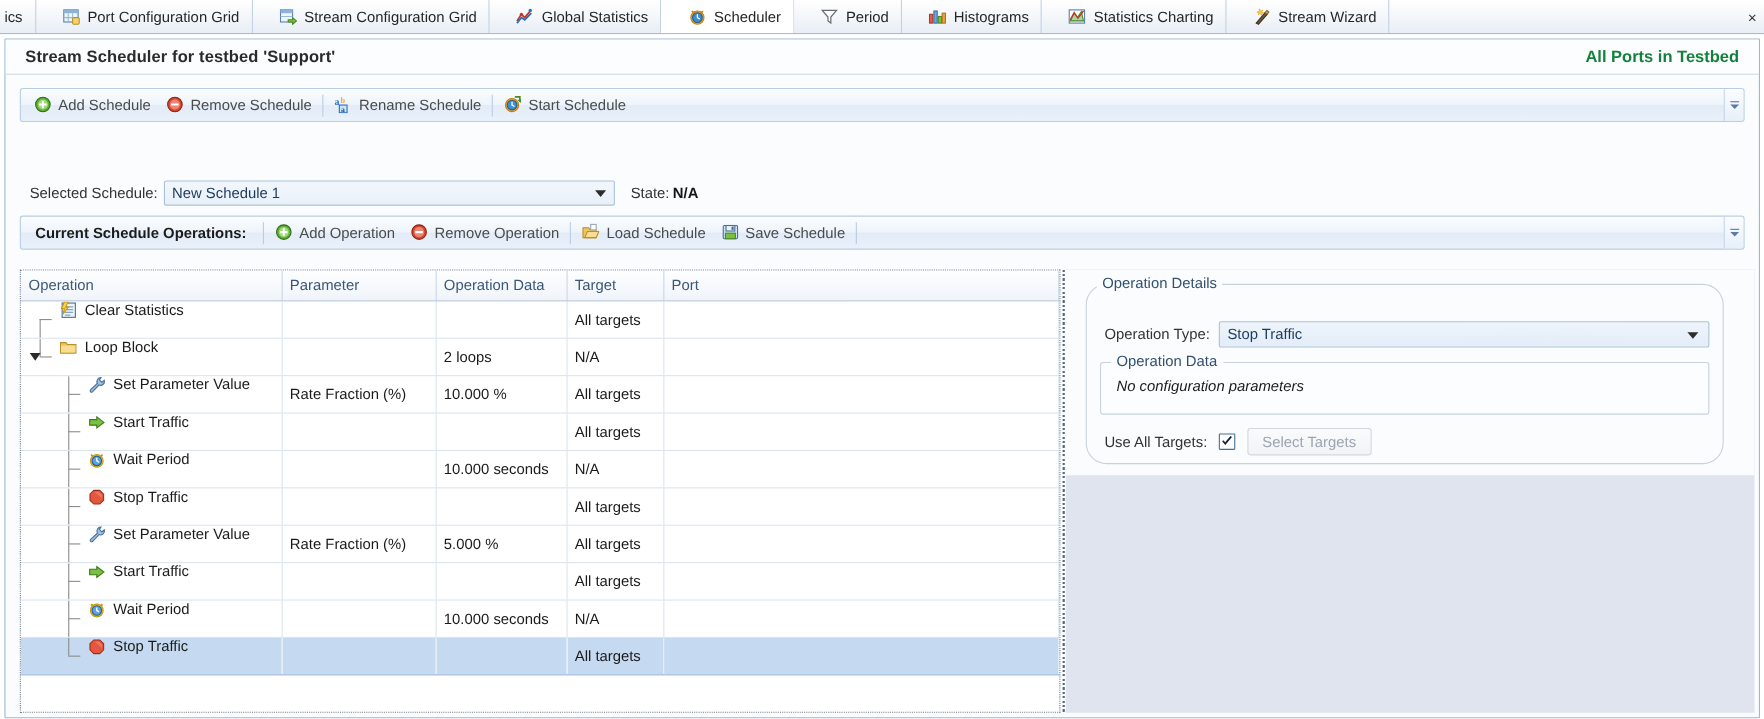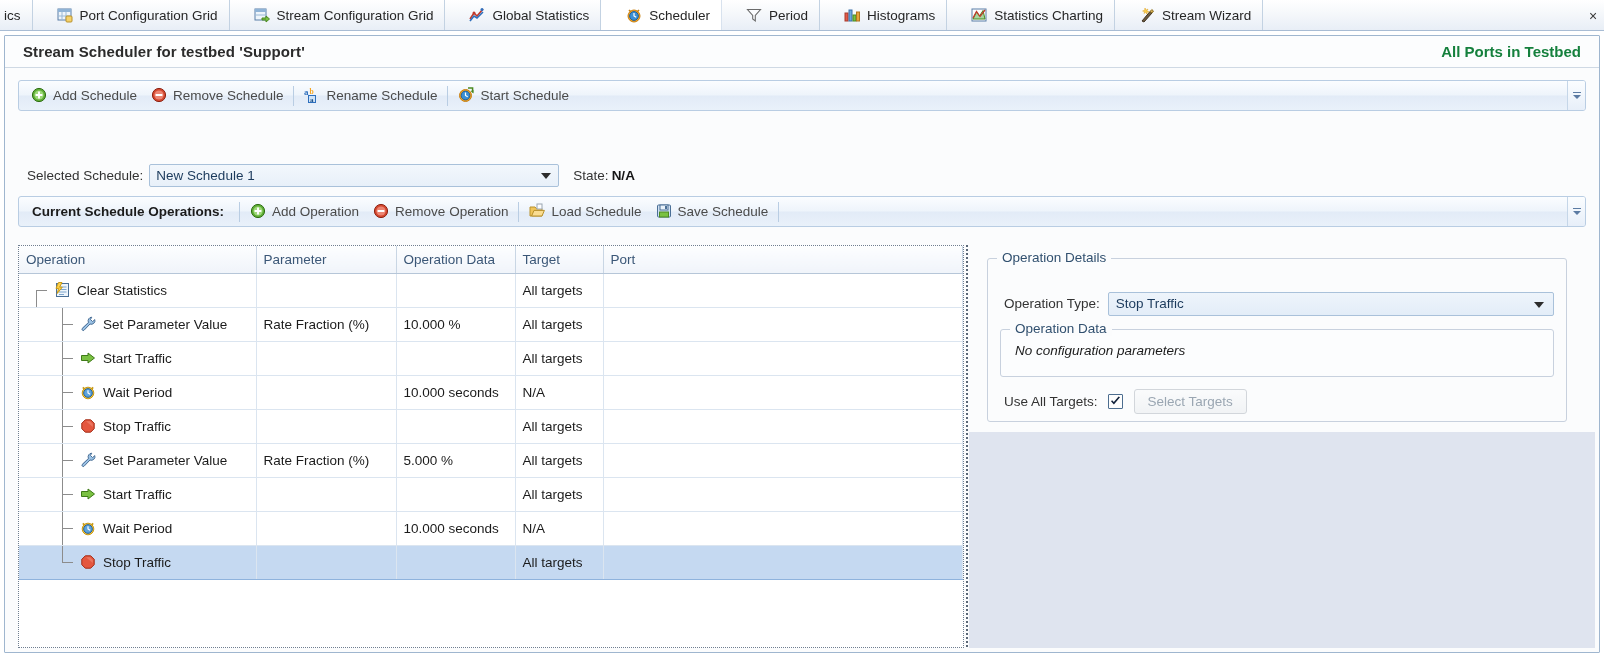--- a/index.html
+++ b/index.html
@@ -138,21 +138,21 @@
     border-right:1px solid #dbe5f0;
     border-bottom:1px solid #dbe5f0;
     height:34px;padding:0 0 0 7px;box-sizing:border-box;
     color:#1b1b1b;vertical-align:middle;white-space:nowrap;overflow:hidden;
   }
   tr.selected td{
     background:#c5d9f1;
     border-top:1px solid #8fb3dd;
     border-bottom:1px solid #8fb3dd;
   }
-  .opcell{display:flex;align-items:center;height:100%;}
+  .opcell{display:flex;align-items:flex-start;height:100%;}
   .tree-gutter{position:relative;height:100%;flex:0 0 auto;}
   .opicon{width:17px;height:17px;flex:0 0 auto;margin-right:6px;position:relative;}
   .optext{font-size:13.5px;}
 
   
   .tl-v{position:absolute;background:#8c8c8c;width:1px;}
   .tl-h{position:absolute;background:#8c8c8c;height:1px;}
   .expander{
     position:absolute;width:0;height:0;
     border-top:5px solid transparent;border-bottom:5px solid transparent;
@@ -184,21 +184,21 @@
   }
   .group{
     position:absolute;
     border:1px solid #c8d1de;border-radius:3px;
     box-sizing:border-box;
   }
   .group > .legend{
     position:absolute;top:-9px;left:9px;
     background:#fbfcfd;padding:0 5px;color:#31506f;font-size:13.5px;
   }
-  #grp-opdetails{left:18px;top:13px;right:28px;height:164px;background:#fbfcfd;}
+  #grp-opdetails{left:18px;top:13px;right:28px;height:164px;background:#fbfcfd;border-radius:19px;}
   #grp-opdata{left:12px;top:70px;right:12px;height:48px;background:#fcfdfe;}
 
   .row-optype{position:absolute;left:16px;top:32px;right:12px;height:25px;display:flex;align-items:center;}
   .combo2{
     height:24px;margin-left:8px;flex:1;
     background:linear-gradient(to bottom,#eef4fb 0%,#e3edf8 100%);
     border:1px solid #a9c1da;border-radius:2px;
     display:flex;align-items:center;box-sizing:border-box;
     padding-left:7px;color:#1b3a5c;font-size:13.5px;position:relative;
   }
@@ -450,20 +450,40 @@
                 </div>
               </td>
               <td></td>
               <td></td>
               <td>All targets</td>
               <td></td>
             </tr>
             <tr class="">
               <td>
                 <div class="opcell">
+                  <div class="tree-gutter" style="width:28px;">
+                    <div class="tl-v" style="left:10px;top:0;height:50%;"></div>
+                    <div class="tl-h" style="left:10px;top:50%;width:11px;"></div>
+                    <span class="expander open" style="left:1px;top:50%;margin-top:-3px;"></span>
+                  </div>
+                  <span class="opicon"><svg width="16" height="16" viewBox="0 0 16 16">
+                      <path d="M1 3.5 L6 3.5 L7.4 5.2 L15 5.2 L15 13 L1 13 Z" fill="#f0c55a" stroke="#b8912c"></path>
+                      <path d="M1.5 6.4 L14.5 6.4 L14.5 12.5 L1.5 12.5 Z" fill="#fadd92" stroke="none"></path>
+                    </svg></span>
+                  <span class="optext">Loop Block</span>
+                </div>
+              </td>
+              <td></td>
+              <td>2 loops</td>
+              <td>N/A</td>
+              <td></td>
+            </tr>
+            <tr class="">
+              <td>
+                <div class="opcell">
                   <div class="tree-gutter" style="width:54px;">
                     <div class="tl-v" style="left:36px;top:0;height:100%;"></div>
                     <div class="tl-h" style="left:36px;top:50%;width:11px;"></div>
                   </div>
                   <span class="opicon"><svg width="16" height="16" viewBox="0 0 16 16">
                       <path d="M11.8 1.2 a3.6 3.6 0 0 0 -3.2 5.4 L2.2 12.5 a1.3 1.3 0 0 0 1.8 1.8 L10 8 a3.6 3.6 0 0 0 4.8 -4.4 L12.6 5.6 L10.4 3.4 Z" fill="#9cc3e6" stroke="#4a6f96"></path>
                       <path d="M2.3 12.4 L8.6 6.2" stroke="#5b7fa8" stroke-width=".8"></path>
                     </svg></span>
                   <span class="optext">Set Parameter Value</span>
                 </div>

